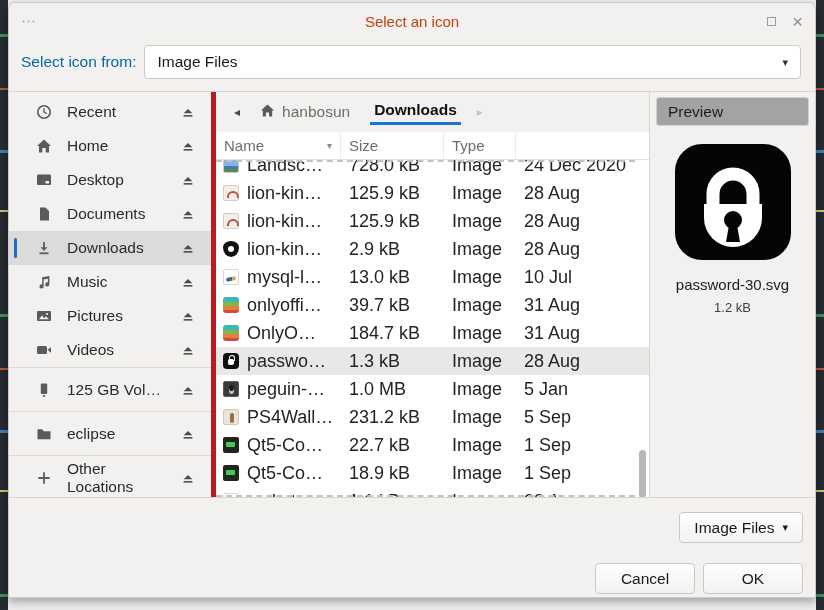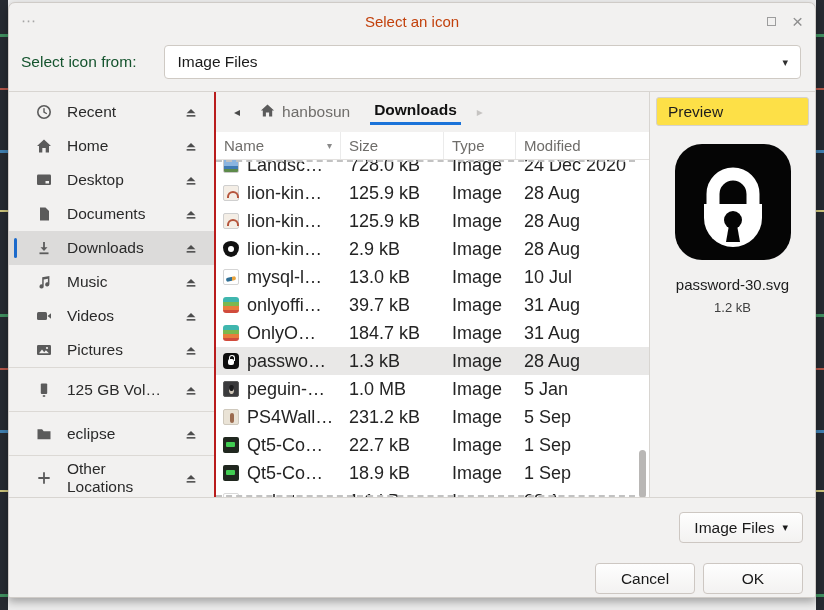--- a/index.html
+++ b/index.html
@@ -19,30 +19,30 @@
   
   .titlebar { height:36px; display:flex; align-items:center; padding:0 12px; flex:0 0 auto; }
   .overflow-dots { color:#a6a6a6; font-size:15px; letter-spacing:2px; width:60px; }
   .win-title { flex:1; text-align:center; color:#c2410c; font-size:15px; }
   .win-btns { width:60px; display:flex; justify-content:flex-end; align-items:center; gap:16px; }
   .maxbox { width:9px; height:9px; border:1.4px solid #9d9d9d; display:inline-block; }
   .closex { color:#8f8f8f; font-size:19px; line-height:1; }
 
   
   .source-row { display:flex; align-items:center; padding:6px 14px 12px 12px; flex:0 0 auto; }
-  .source-label { font-size:15.5px; color:#14532d; margin-right:28px; white-space:nowrap; }
+  .source-label { font-size:15.5px; color:#0369a1; margin-right:8px; white-space:nowrap; }
   .combobox { flex:1; height:34px; background:#fff; border:1px solid #cfcac4; border-radius:4px;
     display:flex; align-items:center; padding:0 12px; font-size:15.5px; color:#1a1a1a; }
   .combobox .arrow { margin-left:auto; font-size:11px; color:#2e2e2e; }
 
   
   .content { display:flex; border-top:1px solid #d8d5d1; border-bottom:1px solid #d8d5d1;
     height:407px; flex:0 0 auto; background:#f2f1f0; }
 
-  .sidebar { width:207px; border-right:2px solid #b91c1c; padding-top:3px; overflow:hidden; }
+  .sidebar { width:207px; border-right:5px solid #b91c1c; padding-top:3px; overflow:hidden; }
   .sidebar-item { height:34px; display:flex; align-items:center; padding-left:27px; gap:15px;
     font-size:15.5px; color:#2a2a2a; position:relative; cursor:default; }
   .sidebar-item.tall { height:43px; }
   .sidebar-item.selected { background:#dcdbda; }
   .sidebar-item.selected::before { content:""; position:absolute; left:5px; top:50%;
     transform:translateY(-50%); width:3px; height:20px; background:#1b6acb; border-radius:2px; }
   .sb-icon { width:16px; height:16px; color:#5b5b5b; flex:0 0 auto; display:inline-flex; }
   .sb-icon svg { width:16px; height:16px; }
   .sb-sep { height:1px; background:#dcd9d5; }
   .eject-btn { margin-left:auto; margin-right:16px; color:#4d4d4d; display:inline-flex; }
@@ -104,21 +104,21 @@
     background:#5a8fd6; clip-path:polygon(50% 0,100% 60%,78% 100%,22% 100%,0 60%); opacity:.85; }
 
   .undershoot { position:absolute; left:0; right:14px; border-top:2px dashed #c2c2c2; height:0; }
   .undershoot.top { top:0; } .undershoot.bottom { bottom:0; }
   .scrollbar-track { position:absolute; right:1px; top:0; bottom:0; width:10px; }
   .scrollbar-thumb { position:absolute; right:2px; top:290px; width:7px; height:48px;
     background:#b9b7b5; border-radius:4px; }
 
   .preview-panel { flex:1; border-left:1px solid #d8d5d1; display:flex; flex-direction:column;
     align-items:center; padding:5px 6px 0; }
-  .preview-header { width:100%; height:29px; background:#fde047; border:1px solid #d5d2ce;
+  .preview-header { width:100%; height:29px; background:#a3a3a3; border:1px solid #d5d2ce;
     border-radius:3px; display:flex; align-items:center; padding-left:11px; font-size:15.5px;
     color:#1d1d1d; flex:0 0 auto; }
   .preview-icon { margin-top:16px; }
   .preview-icon svg { width:120px; height:120px; display:block; }
   .preview-filename { font-size:15px; color:#1d1d1d; margin-top:14px; text-align:center; }
   .preview-size { font-size:13px; color:#404040; margin-top:7px; text-align:center; }
 
   
   .filter-row { display:flex; justify-content:flex-end; padding:14px 12px 0; flex:0 0 auto; }
   .btn { background:linear-gradient(180deg,#fefefe,#f3f2f1); border:1px solid #cdc7c2;
@@ -244,42 +244,42 @@
       <svg viewBox="0 0 16 16" fill="currentColor">
               <path d="M3 9.5 8 4.5l5 5z"></path>
               <rect x="3" y="11.5" width="10" height="1.8"></rect>
             </svg>
     </span>
   </div>
 
   <div class="sidebar-item">
     <span class="sb-icon">
             <svg viewBox="0 0 16 16" fill="currentColor">
-              <rect x="1" y="4" width="10" height="8" rx="1.5"></rect>
-              <path d="M11.5 8 15 5.2v5.6z"></path>
-            </svg>
-          </span>
-    <span class="sb-label">Videos</span>
-    <span class="eject-btn" hidden="">
-      <svg viewBox="0 0 16 16" fill="currentColor">
-              <path d="M3 9.5 8 4.5l5 5z"></path>
-              <rect x="3" y="11.5" width="10" height="1.8"></rect>
-            </svg>
-    </span>
-  </div>
-
-  <div class="sidebar-item">
-    <span class="sb-icon">
-            <svg viewBox="0 0 16 16" fill="currentColor">
               <rect x="1" y="3" width="14" height="10" rx="1.2"></rect>
               <path d="M3 11.2l3-3.6 2.2 2.6 1.7-2 3 3z" fill="#f4f3f2"></path>
               <circle cx="11" cy="6" r="1.1" fill="#f4f3f2"></circle>
             </svg>
           </span>
     <span class="sb-label">Pictures</span>
+    <span class="eject-btn" hidden="">
+      <svg viewBox="0 0 16 16" fill="currentColor">
+              <path d="M3 9.5 8 4.5l5 5z"></path>
+              <rect x="3" y="11.5" width="10" height="1.8"></rect>
+            </svg>
+    </span>
+  </div>
+
+  <div class="sidebar-item">
+    <span class="sb-icon">
+            <svg viewBox="0 0 16 16" fill="currentColor">
+              <rect x="1" y="4" width="10" height="8" rx="1.5"></rect>
+              <path d="M11.5 8 15 5.2v5.6z"></path>
+            </svg>
+          </span>
+    <span class="sb-label">Videos</span>
     <span class="eject-btn" hidden="">
       <svg viewBox="0 0 16 16" fill="currentColor">
               <path d="M3 9.5 8 4.5l5 5z"></path>
               <rect x="3" y="11.5" width="10" height="1.8"></rect>
             </svg>
     </span>
   </div>
 <div class="sb-sep"></div>
   <div class="sidebar-item tall">
     <span class="sb-icon">
@@ -343,21 +343,20 @@
         <span class="nav-fwd">▸</span>
       </div>
 
       <div class="table-header">
         <div class="th th-name">
           <span>Name</span>
           <span class="sort-arrow">▾</span>
         </div>
         <div class="th th-size">Size</div>
         <div class="th th-type">Type</div>
-        <div class="th th-mod">Modified</div>
       </div>
 
       <div class="list-viewport">
         <div class="list-content" id="file-rows">
   <div class="file-row">
     <div class="fcell f-name">
                 <span class="f-icon icon-landscape"></span>
                 <span class="f-name-text">Landsc…</span>
               </div>
     <div class="fcell f-size">728.0 kB</div>

